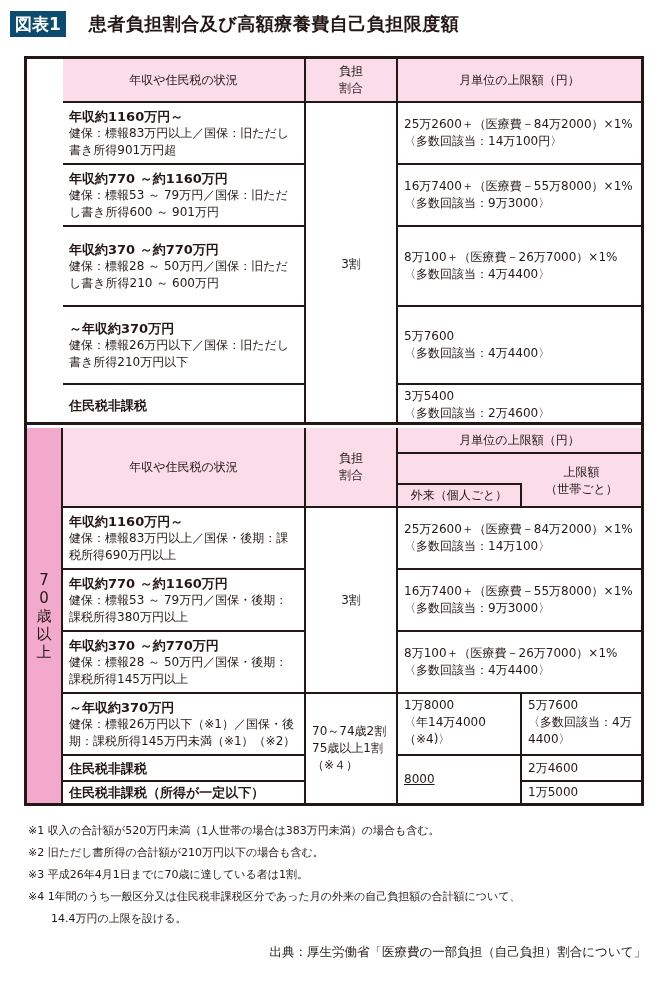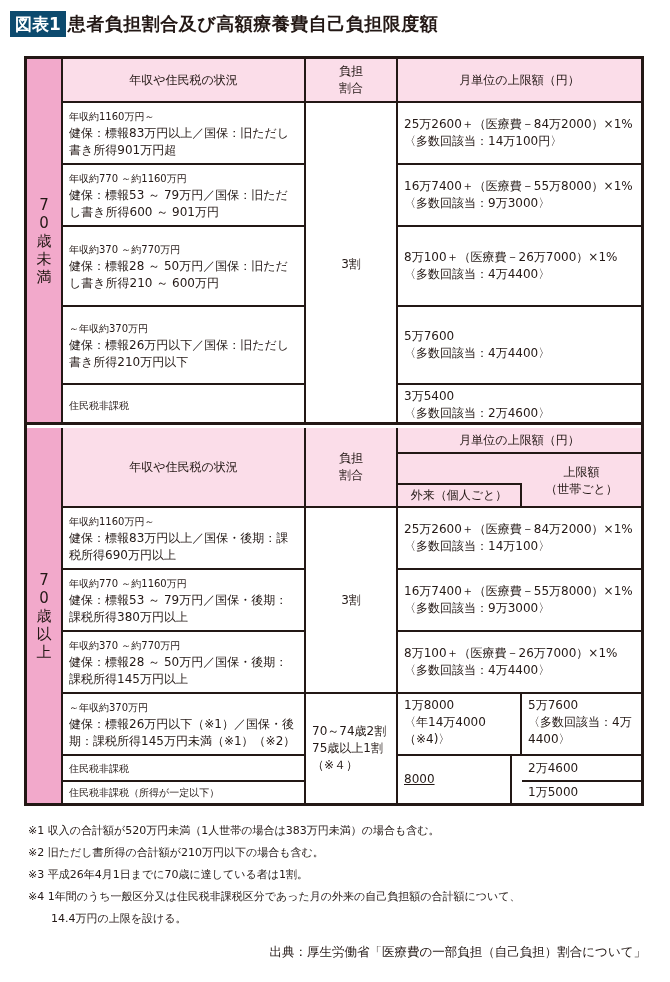--- a/index.html
+++ b/index.html
@@ -5,60 +5,57 @@
   * { box-sizing: border-box; margin: 0; padding: 0; }
   body {
     width: 670px; height: 982px; background: #ffffff; position: relative;
     font-family: "DejaVu Sans", "Liberation Sans", sans-serif; color: #231815; overflow: hidden;
   }
   .title-bar { position: absolute; left: 10px; top: 10px; height: 28px; display: flex; align-items: center; }
   .title-badge {
     background: #0c4a6e; color: #fff; font-weight: bold; font-size: 17px;
     height: 26px; line-height: 26px; padding: 0 5px; letter-spacing: 0px;
   }
-  .title-text { font-size: 18px; font-weight: bold; margin-left: 2px; letter-spacing: 0.5px; }
+  .title-text { font-size: 18px; font-weight: bold; margin-left: 23px; letter-spacing: 0.5px; }
 
   .table-wrap {
     position: absolute; left: 24px; top: 56px; width: 620px; height: 750px;
     border: 3px solid #231815; background: #fff;
   }
   .section { position: absolute; left: 0; width: 614px; }
   .age-label {
     position: absolute; left: 0; top: 0; width: 36px; bottom: 0;
     background: #f2a9cb; border-right: 2px solid #231815;
     display: flex; align-items: center; justify-content: center;
     font-size: 15px; line-height: 18px; text-align: center;
   }
   .age-label span { display: block; width: 18px; word-break: break-all; }
 
   .cell { position: absolute; border-right: 2px solid #231815; border-bottom: 2px solid #231815; font-size: 12px; line-height: 17px; padding: 3px 6px; overflow: hidden; }
   .cell.last-col { border-right: none; }
   .hdr { background: #fbdde9; display: flex; align-items: center; justify-content: center; text-align: center; }
-  .bold { font-weight: normal; font-size: 10px; }
+  .bold { font-weight: bold; font-size: 13px; }
   .vcenter { display: flex; flex-direction: column; justify-content: center; }
   .center { display: flex; align-items: center; justify-content: center; text-align: right; }
 
   .notes { position: absolute; left: 28px; top: 820px; width: 620px; font-size: 11px; line-height: 22px; }
   .notes .indent { padding-left: 23px; }
   .source { position: absolute; right: 24px; top: 944px; font-size: 12.5px; font-family: "DejaVu Serif", "Liberation Serif", serif; }
 </style>
 </head>
 <body>
 
 <div class="title-bar">
   <span class="title-badge">図表1</span>
   <span class="title-text">患者負担割合及び高額療養費自己負担限度額</span>
 </div>
 
 <div class="table-wrap">
 
   <div class="section" style="top:0; height:366px; border-bottom:3px solid #231815;">
-    <div class="age-label">
-        <span>70歳未満</span>
-      </div>
 
     <div class="cell hdr" style="left:36px; top:0; width:243px; height:44px;">年収や住民税の状況</div>
     <div class="cell hdr" style="left:279px; top:0; width:92px; height:44px; white-space:pre-line;">負担
 割合</div>
     <div class="cell hdr last-col" style="left:371px; top:0; width:243px; height:44px;">月単位の上限額（円）</div>
 
     <div class="cell vcenter" style="left:36px; top:44px; width:243px; height:62px;">
       <div class="bold">年収約1160万円～</div>
         <div>健保：標報83万円以上／国保：旧ただし書き所得901万円超</div>
     </div>
@@ -154,21 +151,21 @@
     </div>
     <div class="cell last-col vcenter" style="left:371px; top:204px; width:243px; height:62px;">
       <div>8万100＋（医療費－26万7000）×1%</div>
         <div>〈多数回該当：4万4400〉</div>
     </div>
 
     <div class="cell" style="left:371px; top:266px; width:124px; height:62px; white-space:pre-line;">1万8000
 〈年14万4000（※4)〉</div>
     <div class="cell last-col" style="left:495px; top:266px; width:119px; height:62px; white-space:pre-line;">5万7600
 〈多数回該当：4万4400〉</div>
-    <div class="cell vcenter" style="left:371px; top:328px; width:114px; height:47px; border-bottom:none;text-decoration:underline;">8000</div>
+    <div class="cell vcenter" style="left:371px; top:328px; width:124px; height:47px; border-bottom:none;text-decoration:underline;">8000</div>
     <div class="cell last-col vcenter" style="left:495px; top:328px; width:119px; height:26px;">2万4600</div>
     <div class="cell last-col vcenter" style="left:495px; top:354px; width:104px; height:21px; border-bottom:none;">1万5000</div>
   </div>
 </div>
 
 <div class="notes">
   <div>※1 収入の合計額が520万円未満（1人世帯の場合は383万円未満）の場合も含む。</div>
   <div>※2 旧ただし書所得の合計額が210万円以下の場合も含む。</div>
   <div>※3 平成26年4月1日までに70歳に達している者は1割。</div>
   <div>※4 1年間のうち一般区分又は住民税非課税区分であった月の外来の自己負担額の合計額について、</div>

